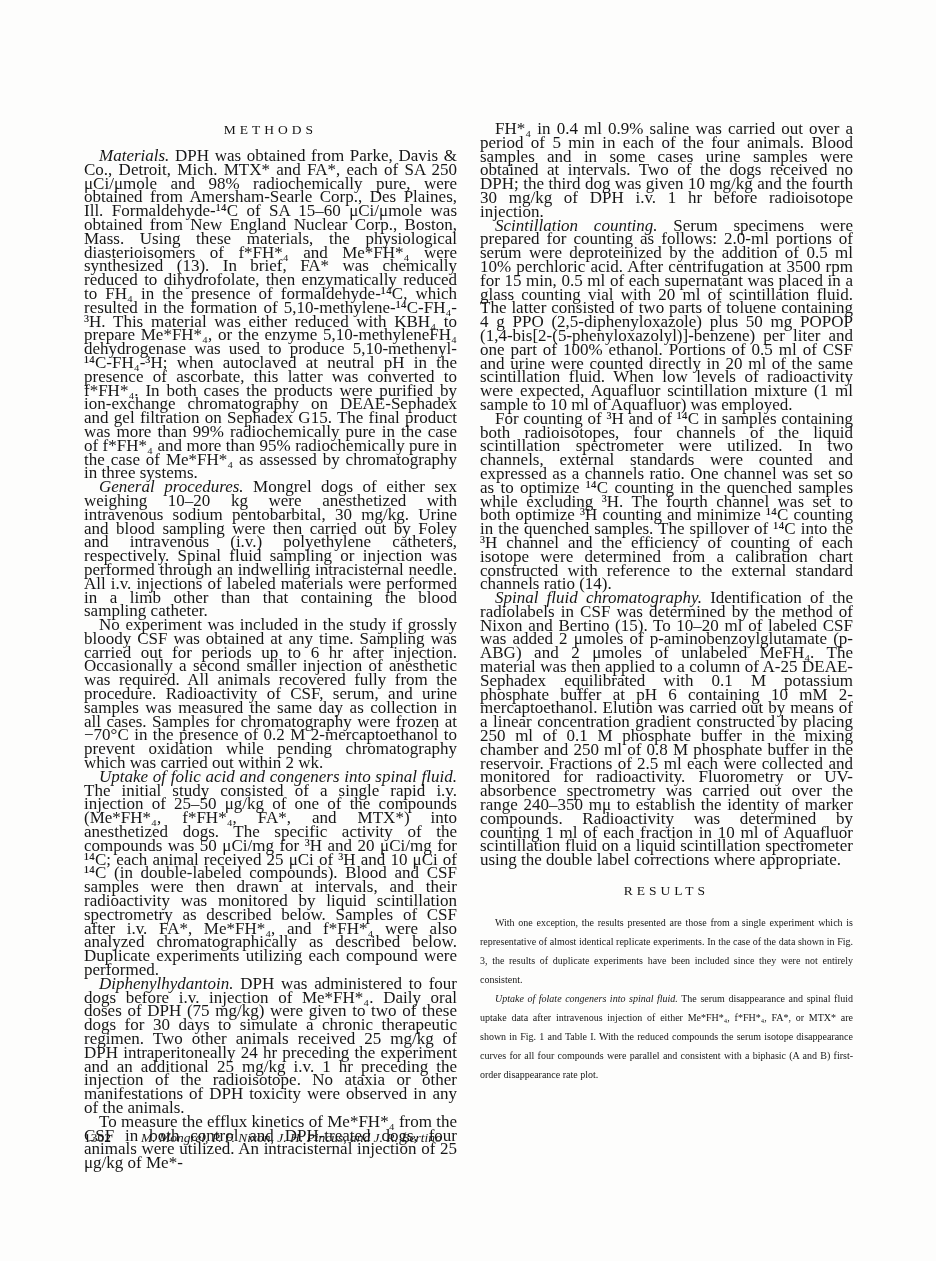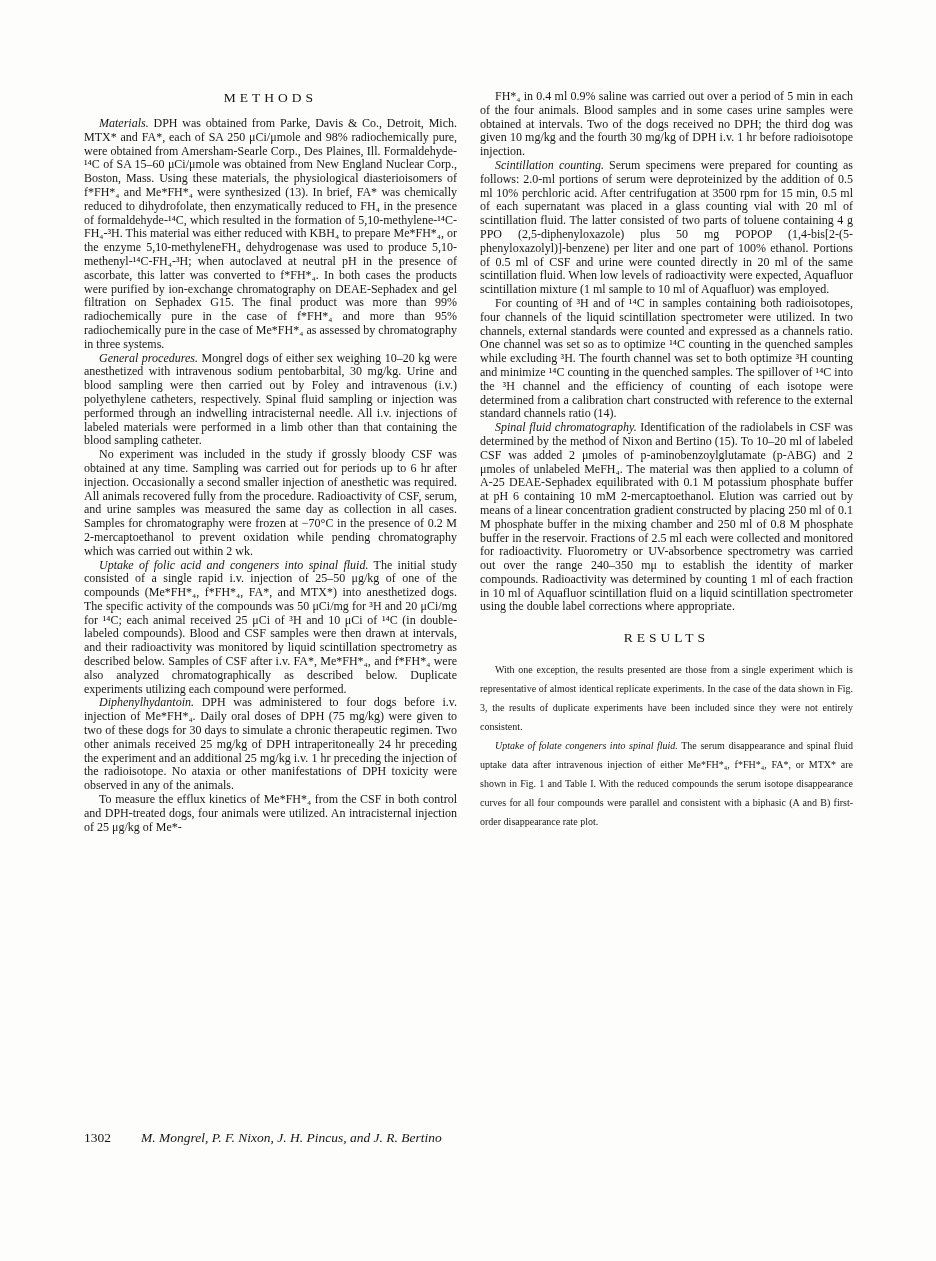--- a/index.html
+++ b/index.html
@@ -15,20 +15,21 @@
     background: #fdfdfc;
     color: #161616;
     font-family: "Liberation Serif", "DejaVu Serif", serif;
     box-sizing: border-box;
     padding: 90px 84px 0 84px;
     overflow: hidden;
   }
   .columns {
     display: flex;
     gap: 23px;
+    margin-top: 32px;
   }
   .col {
     width: 373px;
     flex: 0 0 373px;
   }
   .section-heading {
     font-weight: normal;
     font-size: 13.5px;
     letter-spacing: 4px;
     text-align: center;
@@ -37,21 +38,21 @@
   }
   .results-heading {
     margin: 16px 0 14px 0;
   }
   p.para {
     margin: 0;
     text-align: justify;
     text-indent: 15px;
   }
   .methods-text {
-    font-size: 12px;
+    font-size: 17px;
     line-height: 13.8px;
   }
   .results-text {
     font-size: 10px;
     line-height: 19px;
   }
   .no-indent {
     text-indent: 0;
   }
   .lead {

